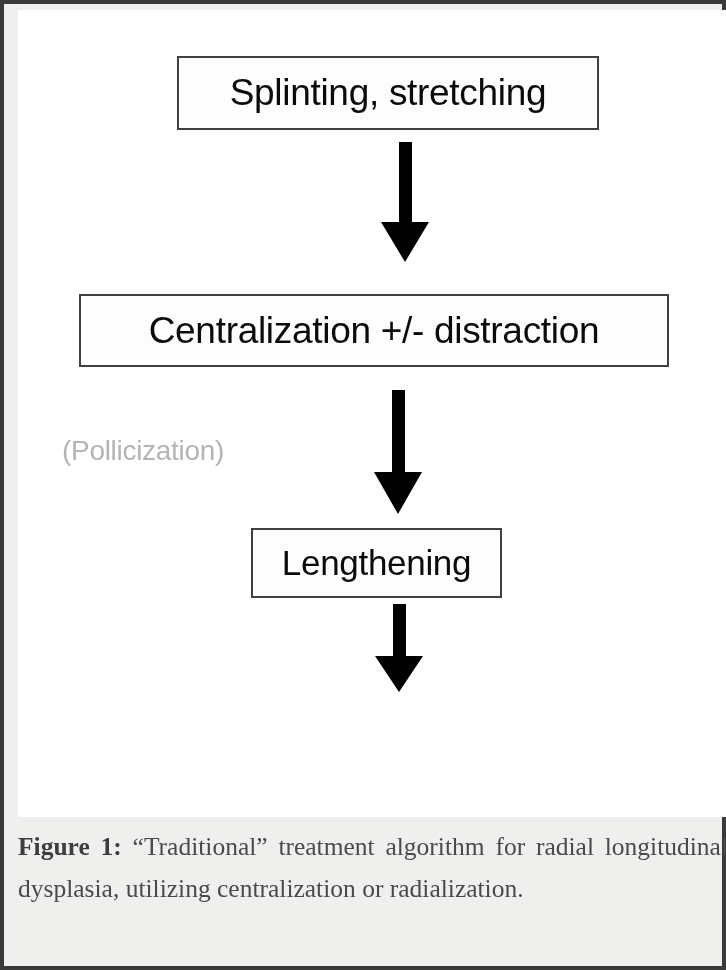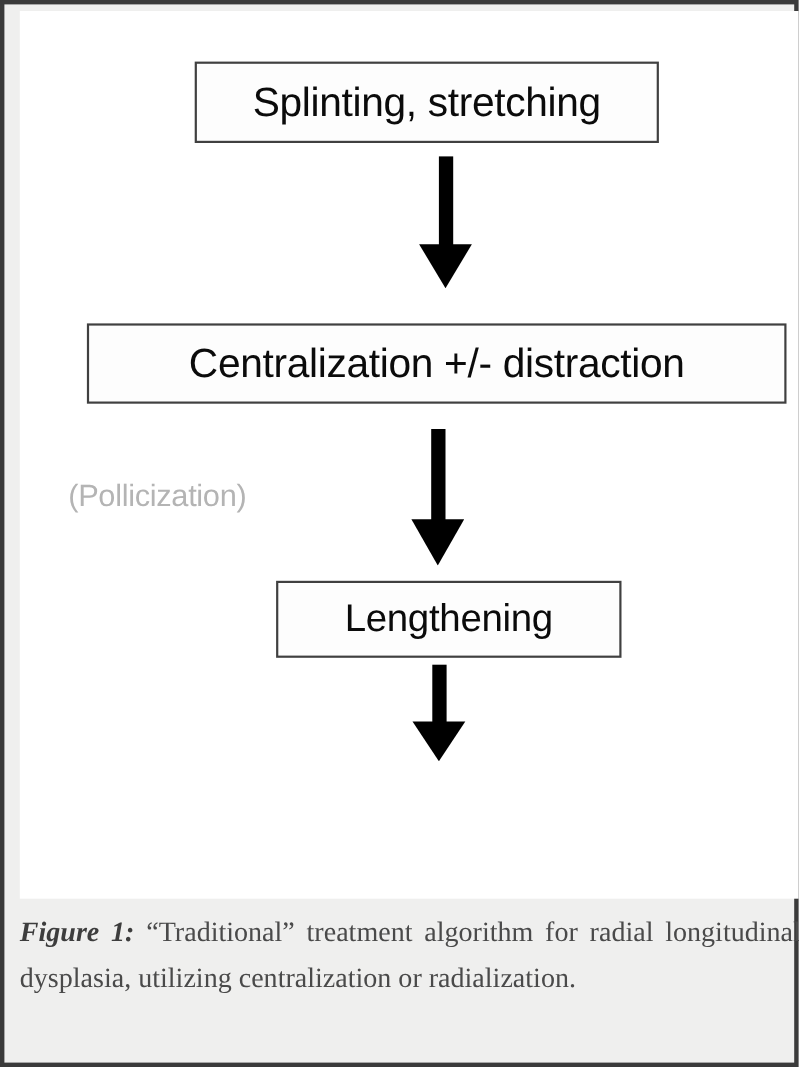--- a/index.html
+++ b/index.html
@@ -63,22 +63,22 @@
     letter-spacing: -0.3px;
   }
 
   .flow-arrow {
     position: absolute;
   }
   .flow-arrow svg { display: block; }
 
   
   #box-splinting      { left: 159px; top: 46px;  width: 422px; height: 74px;  font-size: 37px; }
-  #box-centralization { left:  61px; top: 284px; width: 636px; height: 73px;  font-size: 37px; }
-  #box-lengthening    { left: 233px; top: 518px; width: 314px; height: 70px;  font-size: 35px; }
+  #box-centralization { left:  61px; top: 284px; width: 590px; height: 73px;  font-size: 37px; }
+  #box-lengthening    { left: 233px; top: 518px; width: 251px; height: 70px;  font-size: 35px; }
   #box-chondrodesis   { left: 119px; top: 694px; width: 497px; height: 71px;  font-size: 37px; }
 
   #note-pollicization { left:  44px; top: 425px; font-size: 28px; }
 
   #arrow-1 { left: 355px; top: 132px; }
   #arrow-2 { left: 348px; top: 380px; }
   #arrow-3 { left: 349px; top: 594px; }
 
   
   #figure-caption {
@@ -91,21 +91,20 @@
     line-height: 42px;
     color: #4a4a4a;
     text-align: justify;
     text-justify: inter-word;
     padding-right: 2px;
     box-sizing: border-box;
   }
   #figure-caption .caption-label {
     font-weight: bold;
     color: #3d3d3d;
-    font-style: italic;
   }
   #figure-caption .caption-text {
     font-weight: normal;
   }
 </style>
 </head>
 <body>
 
 <div id="figure-frame">
 

